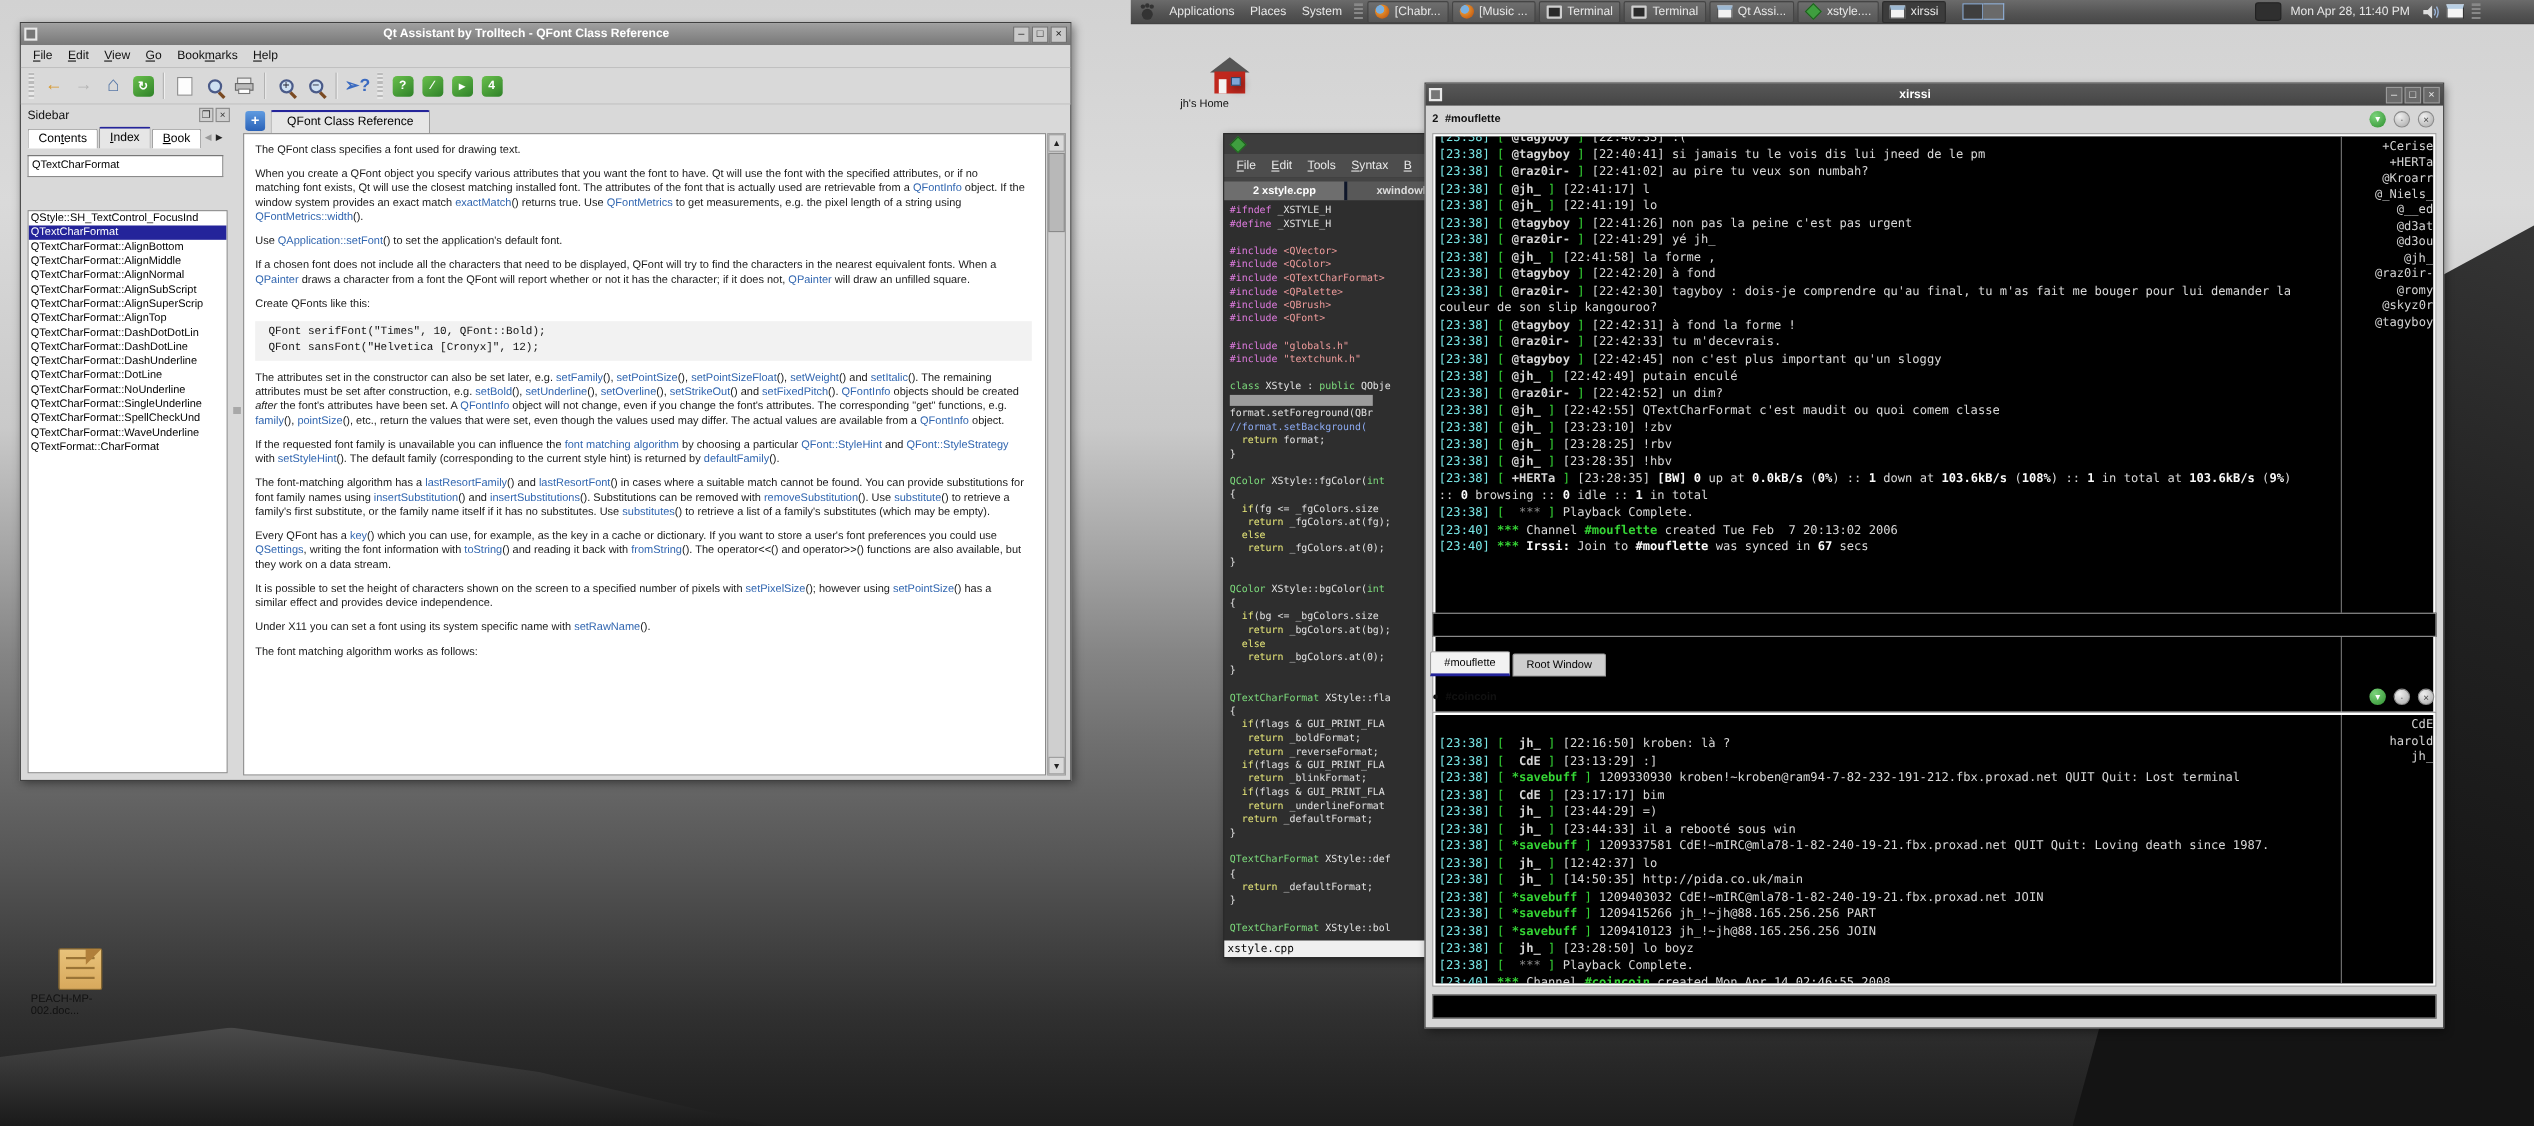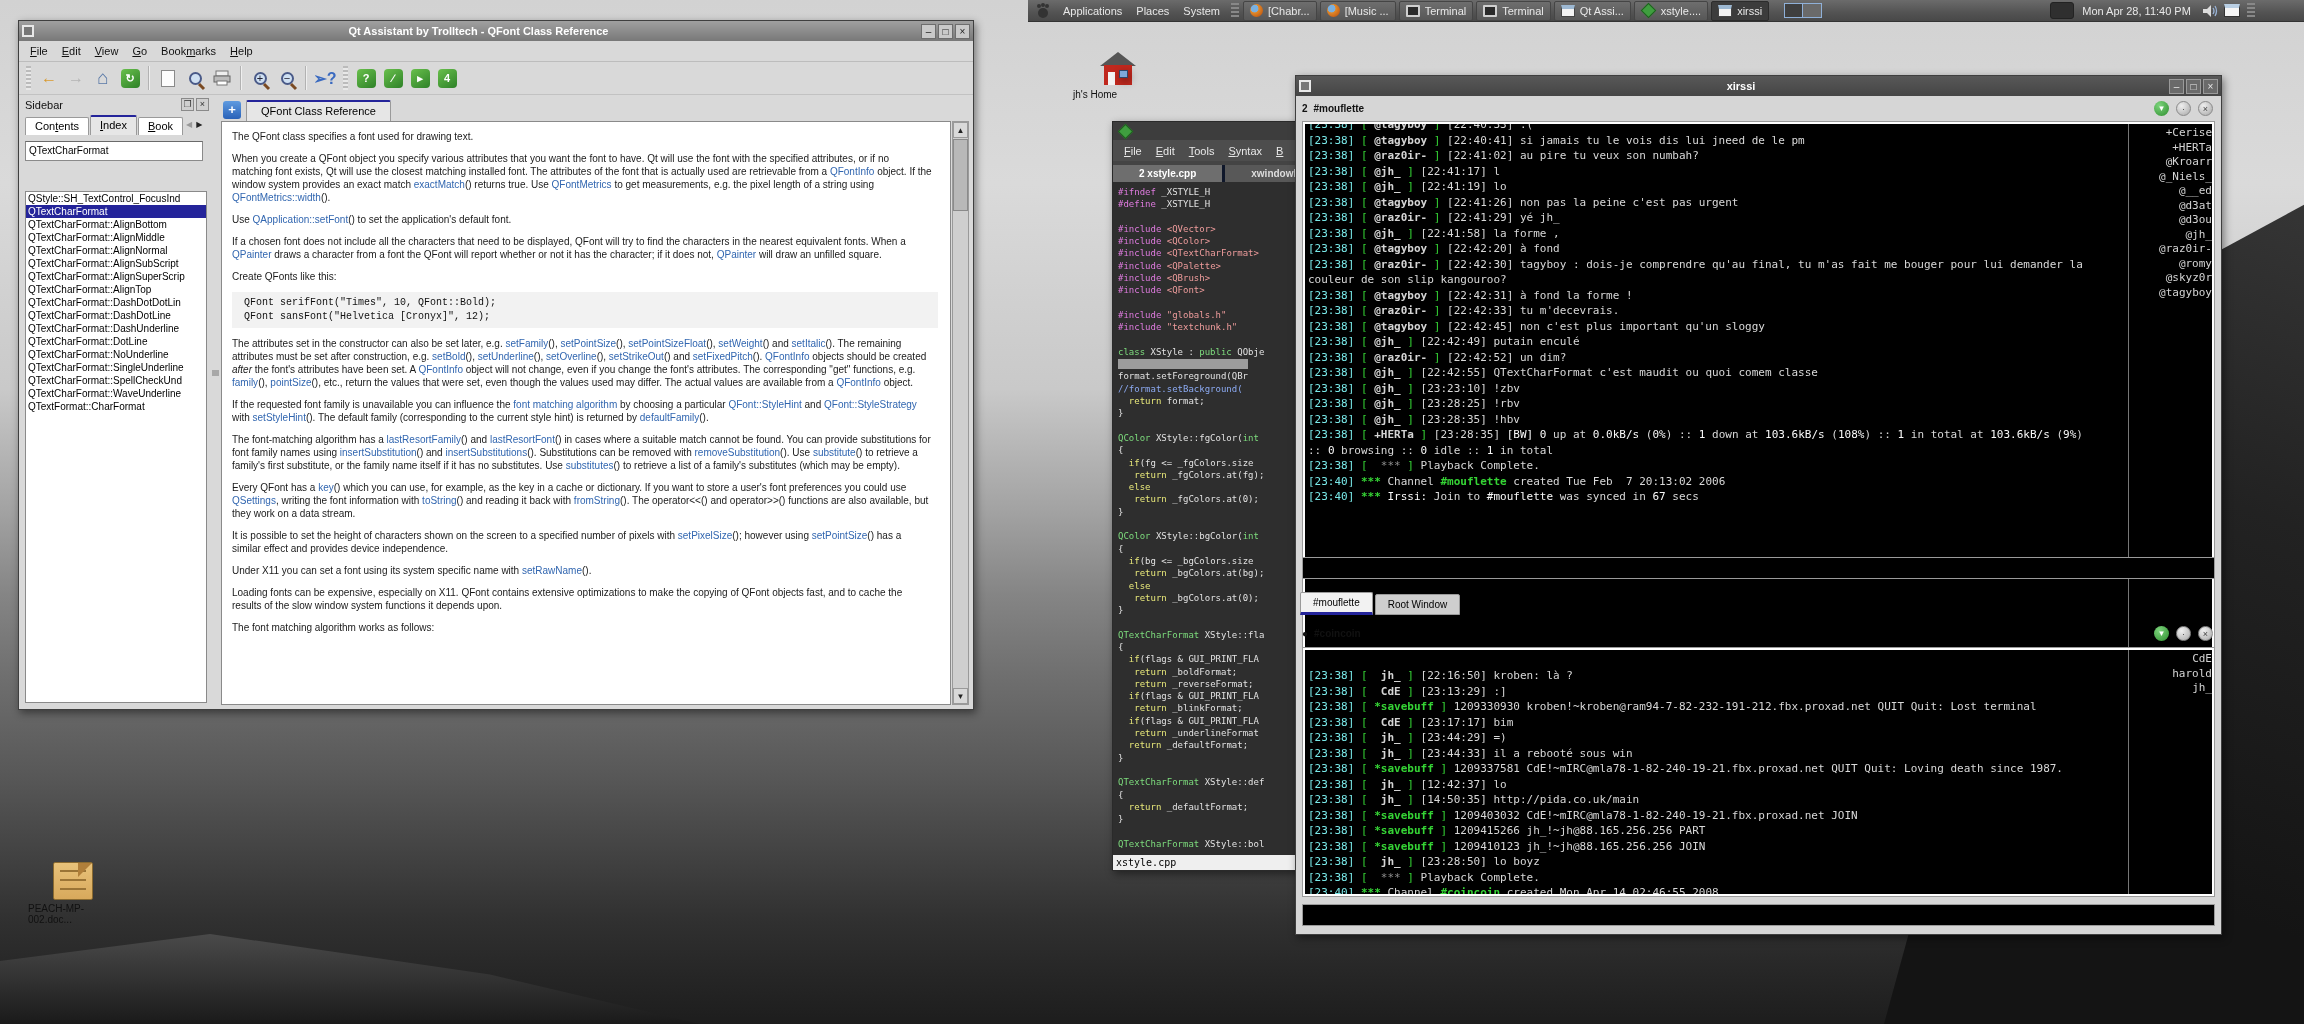--- a/index.html
+++ b/index.html
@@ -125,21 +125,21 @@
   .rb { width:15px; height:15px; border-radius:50%; margin-left:7px; text-align:center; font-size:9px; line-height:14px; }
   .rb-green { background:radial-gradient(circle at 35% 30%,#7cd47c,#2e8e2e); color:#fff; }
   .rb-gray { background:radial-gradient(circle at 35% 30%,#efefef,#a8a8a8); color:#444; border:1px solid #8a8a8a; }
   .chatframe { position:absolute; left:6px; right:6px; background:#fff; border:1px solid #9a9a9a; padding:2px; }
   .chatwrap { width:100%; height:100%; background:#000; display:flex; overflow:hidden; }
   .msgs { flex:1; overflow:hidden; padding-left:3px; }
   .cl { white-space:pre; font-family:"DejaVu Sans Mono",monospace; font-size:11px; line-height:15.5px; }
   .nicklist { width:84px; border-left:1px solid #777; padding:2px 0 0 5px; overflow:hidden; }
   .nick { font-family:"DejaVu Sans Mono",monospace; font-size:11px; line-height:14.5px; color:#d4d4d4; white-space:pre;text-align:right; }
   .s-c{color:#79e8e8} .s-g{color:#35d435} .s-G{color:#35d435;font-weight:bold} .s-n{color:#d4d4d4;font-weight:bold}
-  .s-w{color:#d8d8d8} .s-d{color:#8f8f8f} .s-b{color:#fafafa;font-weight:normal}
+  .s-w{color:#d8d8d8} .s-d{color:#8f8f8f} .s-b{color:#fafafa;font-weight:bold}
   .entry { position:absolute; left:6px; right:6px; height:22px; background:#000; border:1px solid #9a9a9a; }
   #xtabs { position:absolute; left:4px; top:509px; height:30px; display:flex; align-items:flex-end; font-size:10px; }
   .xtab { border:1px solid #9a9a9a; background:#cecece; padding:4px 12px; margin-right:2px; border-radius:2px 2px 0 0; }
   .xtab.active { background:#f2f2f2; border-bottom:3px solid #24249a; font-weight:normal; }
 </style>
 </head>
 <body>
 
 <div id="desktop">
   <div class="cliff" id="cliff-right"></div>
@@ -333,21 +333,20 @@
             <p class="docp"><span>If a chosen font does not include all the characters that need to be displayed, QFont will try to find the characters in the nearest equivalent fonts. When a </span><a href="#">QPainter</a><span> draws a character from a font the QFont will report whether or not it has the character; if it does not, </span><a href="#">QPainter</a><span> will draw an unfilled square.</span></p>
             <p class="docp"><span>Create QFonts like this:</span></p>
             <pre class="doccode"> QFont serifFont("Times", 10, QFont::Bold);
  QFont sansFont("Helvetica [Cronyx]", 12);</pre>
             <p class="docp"><span>The attributes set in the constructor can also be set later, e.g. </span><a href="#">setFamily</a><span>(), </span><a href="#">setPointSize</a><span>(), </span><a href="#">setPointSizeFloat</a><span>(), </span><a href="#">setWeight</a><span>() and </span><a href="#">setItalic</a><span>(). The remaining attributes must be set after construction, e.g. </span><a href="#">setBold</a><span>(), </span><a href="#">setUnderline</a><span>(), </span><a href="#">setOverline</a><span>(), </span><a href="#">setStrikeOut</a><span>() and </span><a href="#">setFixedPitch</a><span>(). </span><a href="#">QFontInfo</a><span> objects should be created </span><em>after</em><span> the font's attributes have been set. A </span><a href="#">QFontInfo</a><span> object will not change, even if you change the font's attributes. The corresponding "get" functions, e.g. </span><a href="#">family</a><span>(), </span><a href="#">pointSize</a><span>(), etc., return the values that were set, even though the values used may differ. The actual values are available from a </span><a href="#">QFontInfo</a><span> object.</span></p>
             <p class="docp"><span>If the requested font family is unavailable you can influence the </span><a href="#">font matching algorithm</a><span> by choosing a particular </span><a href="#">QFont::StyleHint</a><span> and </span><a href="#">QFont::StyleStrategy</a><span> with </span><a href="#">setStyleHint</a><span>(). The default family (corresponding to the current style hint) is returned by </span><a href="#">defaultFamily</a><span>().</span></p>
             <p class="docp"><span>The font-matching algorithm has a </span><a href="#">lastResortFamily</a><span>() and </span><a href="#">lastResortFont</a><span>() in cases where a suitable match cannot be found. You can provide substitutions for font family names using </span><a href="#">insertSubstitution</a><span>() and </span><a href="#">insertSubstitutions</a><span>(). Substitutions can be removed with </span><a href="#">removeSubstitution</a><span>(). Use </span><a href="#">substitute</a><span>() to retrieve a family's first substitute, or the family name itself if it has no substitutes. Use </span><a href="#">substitutes</a><span>() to retrieve a list of a family's substitutes (which may be empty).</span></p>
             <p class="docp"><span>Every QFont has a </span><a href="#">key</a><span>() which you can use, for example, as the key in a cache or dictionary. If you want to store a user's font preferences you could use </span><a href="#">QSettings</a><span>, writing the font information with </span><a href="#">toString</a><span>() and reading it back with </span><a href="#">fromString</a><span>(). The operator&lt;&lt;() and operator&gt;&gt;() functions are also available, but they work on a data stream.</span></p>
             <p class="docp"><span>It is possible to set the height of characters shown on the screen to a specified number of pixels with </span><a href="#">setPixelSize</a><span>(); however using </span><a href="#">setPointSize</a><span>() has a similar effect and provides device independence.</span></p>
             <p class="docp"><span>Under X11 you can set a font using its system specific name with </span><a href="#">setRawName</a><span>().</span></p>
-            <p class="docp"><span>Loading fonts can be expensive, especially on X11. QFont contains extensive optimizations to make the copying of QFont objects fast, and to cache the results of the slow window system functions it depends upon.</span></p>
             <p class="docp"><span>The font matching algorithm works as follows:</span></p>
           </div>
         <div id="doc-scroll">
           <div class="sarrow">▲</div>
           <div id="doc-thumb"></div>
           <div class="sarrow down">▼</div>
         </div>
       </div>
     </div>
   </div>

